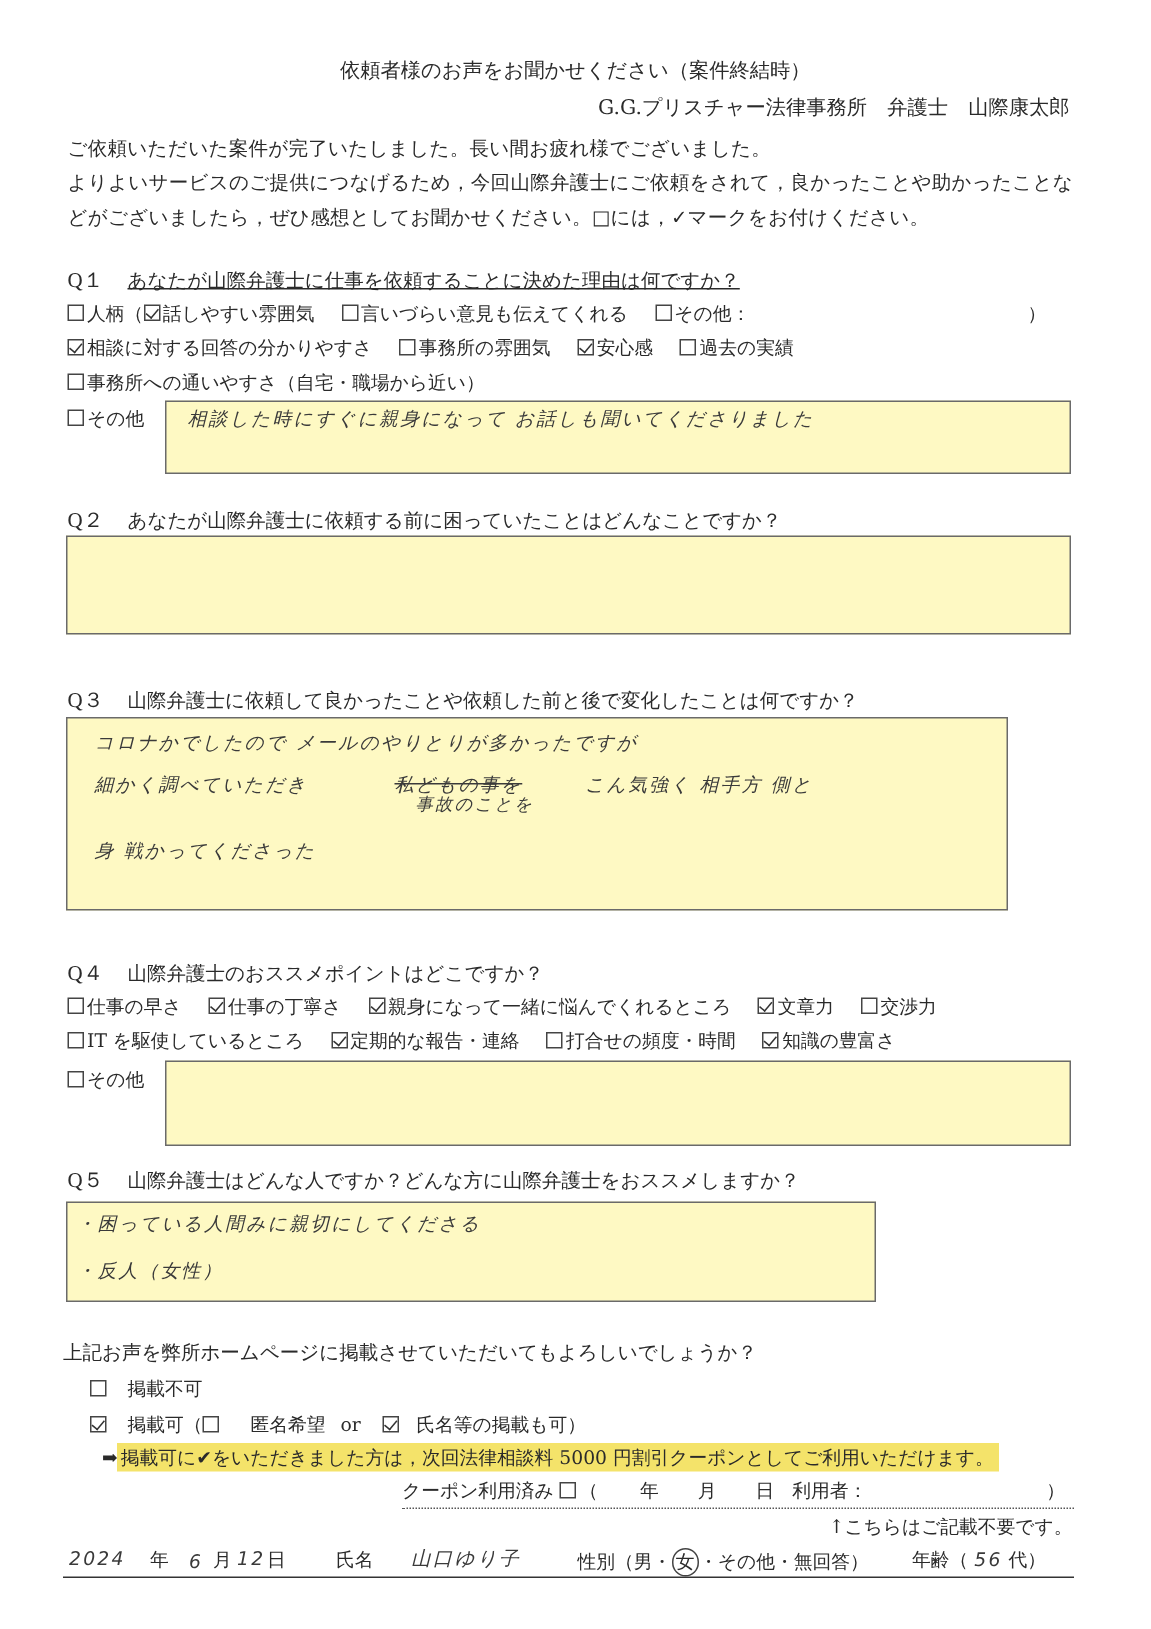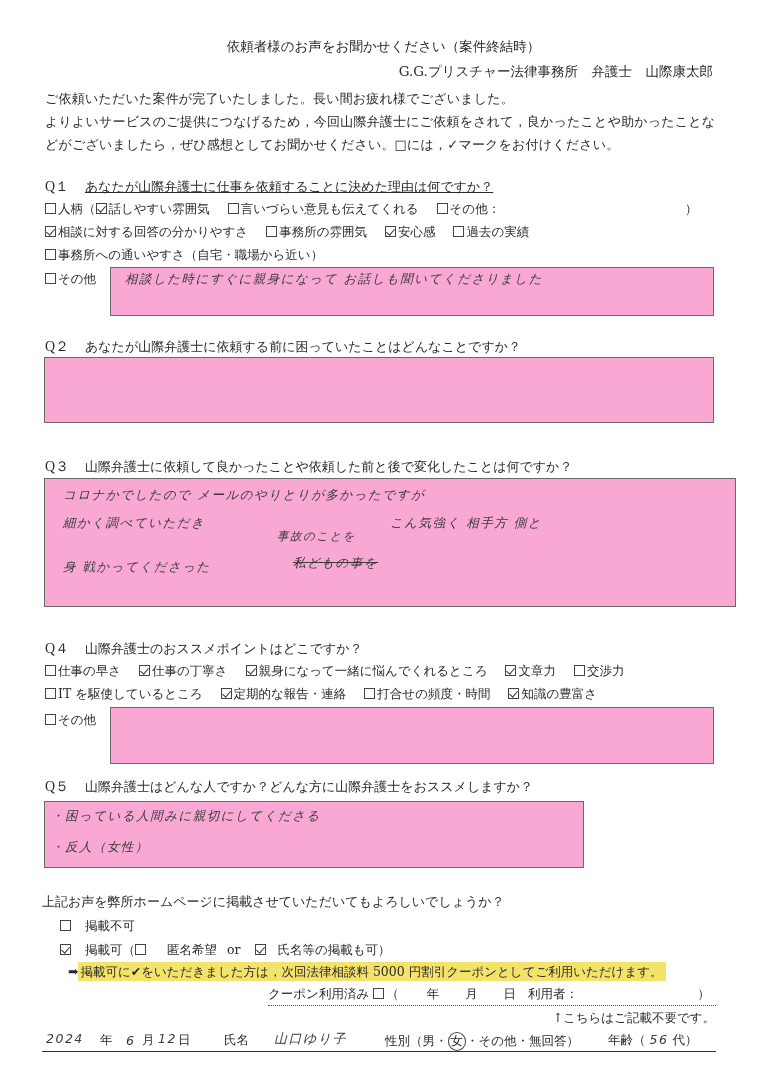--- a/index.html
+++ b/index.html
@@ -20,21 +20,21 @@
   .row span.item { margin-right: 14px; }
   .cb {
     display: inline-block; width: 11px; height: 11px; border: 1px solid #444;
     vertical-align: -1px; margin-right: 2px; position: relative; background: #fff;
   }
   .cb.checked::after {
     content: ""; position: absolute; left: 2px; top: 0px; width: 4px; height: 7px;
     border-right: 1.3px solid #333; border-bottom: 1.3px solid #333; transform: rotate(40deg);
   }
   .box {
-    position: absolute; border: 1.5px solid #6a6a6a; background: #f9a8d4;
+    position: absolute; border: 1.5px solid #6a6a6a; background: #fef9c3;
   }
   .hand {
     position: absolute; white-space: nowrap;
     font-family: "DejaVu Sans", sans-serif; font-weight: 300;
     color: #3a3a3a; font-size: 12.5px; letter-spacing: 1.5px; font-style: italic;
   }
   .strike { text-decoration: line-through; }
   .highlight {
     background: #f4e36a; padding: 2px 4px 2px 2px;
   }
@@ -79,24 +79,24 @@
 
 <div class="abs q" style="top:338px;">
   <span class="qn">Q２</span><span>あなたが山際弁護士に依頼する前に困っていたことはどんなことですか？</span>
 </div>
 <div class="box" style="left:44px; top:357px; width:670px; height:66px;">
 </div>
 
 <div class="abs q" style="top:458px;">
   <span class="qn">Q３</span><span>山際弁護士に依頼して良かったことや依頼した前と後で変化したことは何ですか？</span>
 </div>
-<div class="box" style="left:44px; top:478px; width:692px; height:129px;">
+<div class="box" style="left:44px; top:478px; width:628px; height:129px;">
   <div class="hand" style="left:18px; top:8px;">コロナかでしたので メールのやりとりが多かったですが</div>
   <div class="hand" style="left:18px; top:36px;">細かく調べていただき</div>
-  <div class="hand strike" style="left:248px; top:36px;margin-top:40px;">私どもの事を</div>
+  <div class="hand strike" style="left:218px; top:36px;">私どもの事を</div>
   <div class="hand" style="left:232px; top:50px; font-size:11.5px;">事故のことを</div>
   <div class="hand" style="left:345px; top:36px;">こん気強く 相手方 側と</div>
   <div class="hand" style="left:18px; top:80px;">身 戦かってくださった</div>
 </div>
 
 <div class="abs q" style="top:640px;">
   <span class="qn">Q４</span><span>山際弁護士のおススメポイントはどこですか？</span>
 </div>
 <div class="abs row" style="top:663px;">
   <span class="cb"></span><span class="item">仕事の早さ</span>

